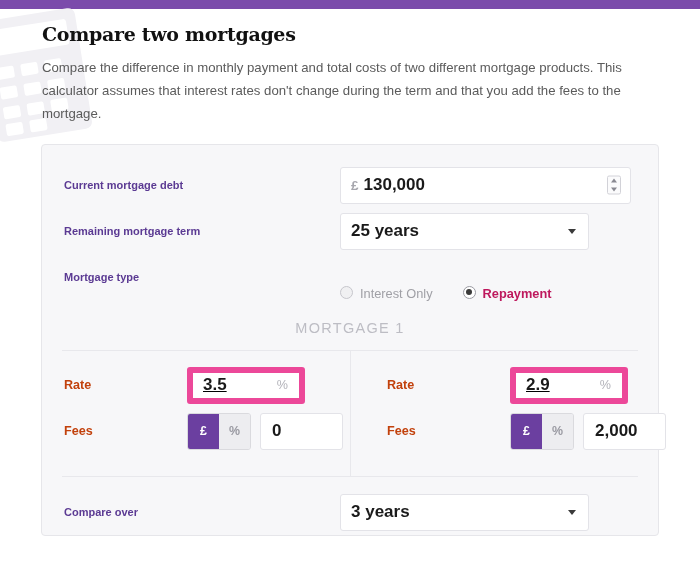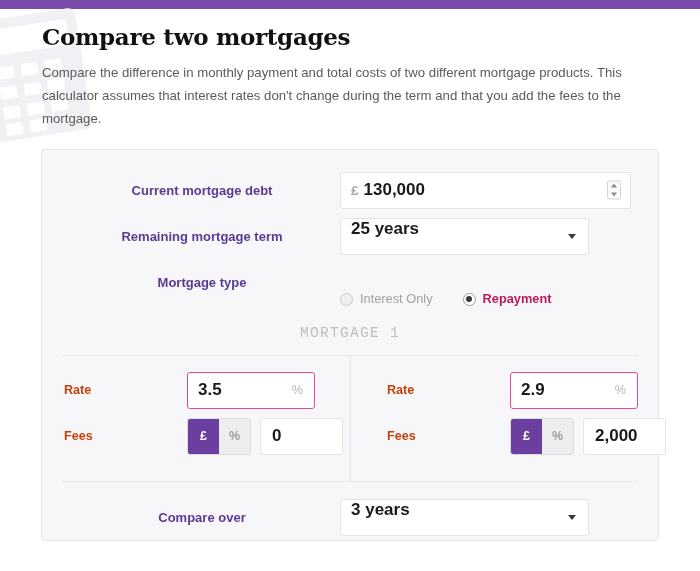--- a/index.html
+++ b/index.html
@@ -58,21 +58,21 @@
   
   .page {
     position: absolute;
     top: 9px; left: 0;
     width: 700px;
   }
 
   .title {
     margin: 14px 0 0 42px;
     font-family: "DejaVu Serif", "Liberation Serif", serif;
-    font-size: 23px;
+    font-size: 19px;
     font-weight: bold;
     color: #111111;
     letter-spacing: -0.3px;
     position: relative;
     z-index: 2;
   }
 
   .intro {
     margin: 11px 42px 0 42px;
     width: 598px;
@@ -98,24 +98,23 @@
   .row {
     display: flex;
     align-items: center;
     padding: 0 22px;
     height: 46px;
   }
   .row.first { margin-top: 17px; }
 
   .label {
     color: #5b3a93;
-    font-size: 13px;
+    font-size: 11px;
     font-weight: bold;
     flex: 0 0 276px;
-    text-align: center;
   }
 
   
   .field {
     position: relative;
     width: 291px;
     height: 37px;
     background: #ffffff;
     border: 1px solid #e3e3e8;
     border-radius: 3px;
@@ -160,37 +159,38 @@
   
   .select {
     position: relative;
     width: 249px;
     height: 37px;
     background: #ffffff;
     border: 1px solid #e3e3e8;
     border-radius: 3px;
     box-sizing: border-box;
     display: flex;
+    align-items: center;
     padding: 0 10px;
   }
   .select .caret {
     position: absolute;
     right: 12px; top: 50%;
     margin-top: -2px;
     width: 0; height: 0;
     border-left: 4px solid transparent;
     border-right: 4px solid transparent;
     border-top: 5px solid #3a3a3a;
   }
 
   
   .radios { display: flex; align-items: center; }
   .radio-opt {
     display: flex;
-    align-items: flex-end;
+    align-items: flex-start;
     margin-right: 30px;
     margin-top: 32px;
   }
   .radio {
     width: 13px; height: 13px;
     border-radius: 50%;
     border: 1px solid #c6c6cc;
     background: #f0f0f2;
     margin-right: 7px;
     box-sizing: border-box;
@@ -214,21 +214,21 @@
 
   
   .col-heads {
     display: flex;
     margin-top: 20px;
     padding: 0 22px;
   }
   .col-head {
     flex: 1;
     text-align: center;
-    font-family: Liberation Mono, monospace;
+    font-family: Liberation Sans, sans-serif;
     font-size: 14.5px;
     color: #bdbdc4;
     letter-spacing: 1.3px;
   }
 
   .hdivider {
     height: 1px;
     background: #e8e8ec;
     margin: 14px 20px 0 20px;
   }
@@ -259,29 +259,30 @@
   }
   .crow.pad { margin-top: 11px; }
   .clabel {
     color: #c2410c;
     font-size: 12.6px;
     font-weight: bold;
     flex: 0 0 123px;
   }
   .small-field {
     position: relative;
-    width: 128px;
+    width: 118px;
     height: 37px;
     background: #ffffff;
-    border: 1px solid #ec4899;
+    border: 6px solid #ec4899;
     border-radius: 3px;
     box-sizing: border-box;
     display: flex;
     align-items: center;
     padding: 0 10px;
+    text-decoration: underline;
   }
   .suffix {
     position: absolute;
     right: 11px; top: 50%;
     transform: translateY(-50%);
     color: #b3b3ba;
     font-size: 12.6px;
   }
 
   

